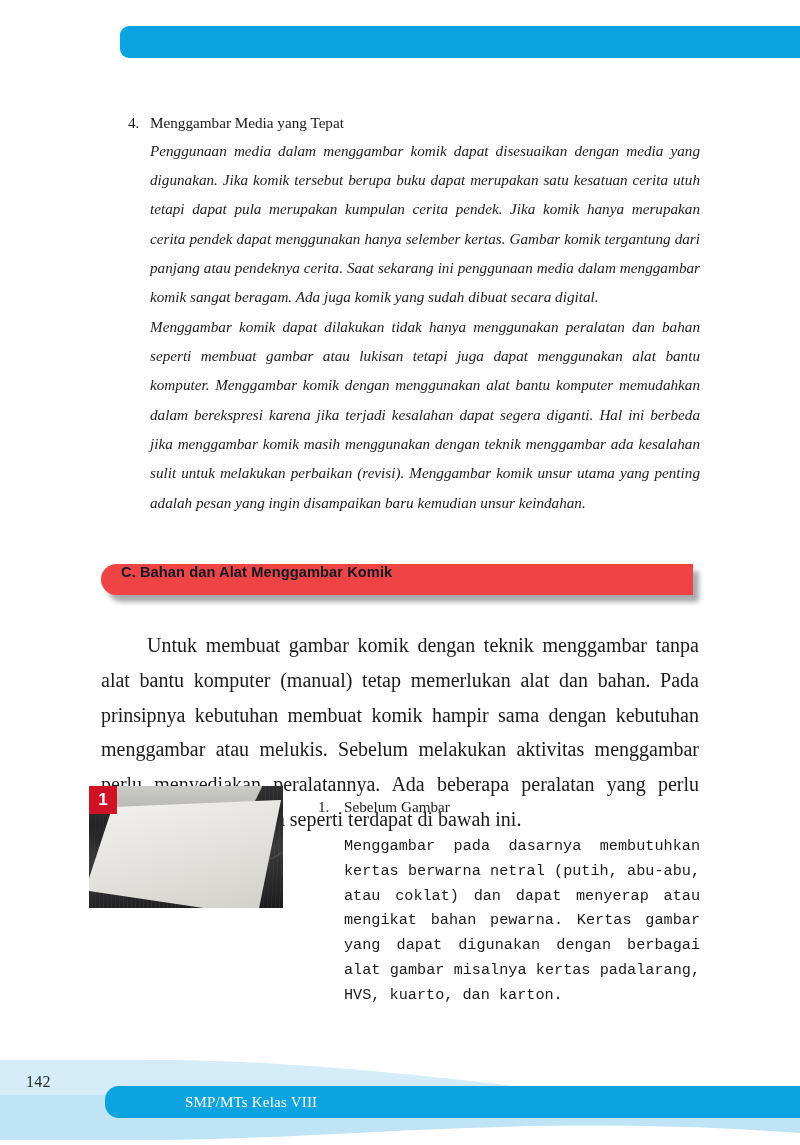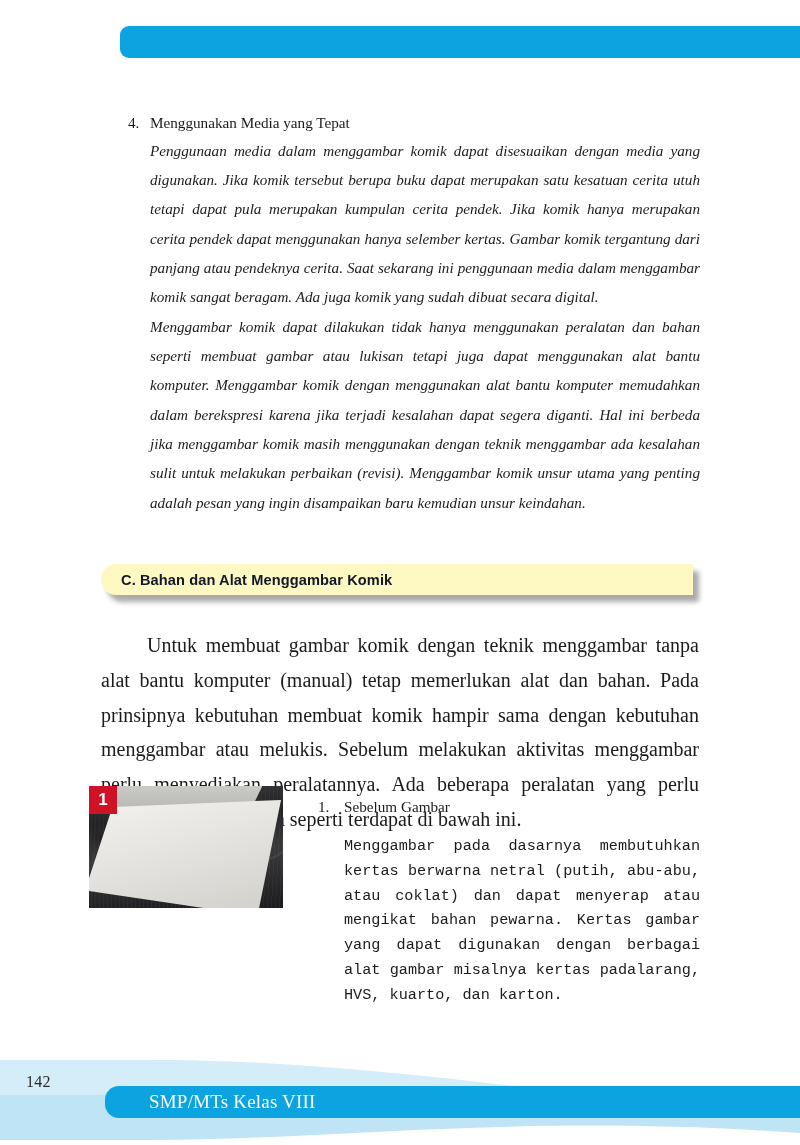--- a/index.html
+++ b/index.html
@@ -89,25 +89,25 @@
     border-bottom-right-radius: 3px;
     filter: blur(2.5px);
     opacity: .75;
   }
   .section-bar {
     position: absolute;
     left: 0;
     top: 0;
     width: 592px;
     height: 31px;
-    background: #fef9c3;
+    background: #ef4444;
     border-top-left-radius: 16px;
     border-bottom-left-radius: 16px;
     display: flex;
-    align-items: center;
+    align-items: flex-start;
   }
   .section-title {
     font-family: "Liberation Sans", sans-serif;
     font-weight: bold;
     font-size: 14.6px;
     color: #111827;
     padding-left: 20px;
     letter-spacing: .1px;
   }
 
@@ -276,36 +276,37 @@
     right: 0;
     height: 32px;
     background: #0ba3e0;
     border-top-left-radius: 14px;
     border-bottom-left-radius: 14px;
     display: flex;
     align-items: center;
   }
   .footer-label {
     color: #ffffff;
-    font-size: 19px;
+    font-size: 15px;
     padding-left: 44px;
     letter-spacing: .2px;
+    margin-left: 36px;
   }
 </style>
 </head>
 <body>
 
 <div class="top-bar"></div>
 
 <div class="content">
 
   <div class="num-block">
     <div class="num-head">
       <span class="num-marker">4.</span>
-      <span>Menggunakan Media yang Tepat</span>
+      <span>Menggambar Media yang Tepat</span>
     </div>
     <div class="num-body">
       <p class="tight">Penggunaan media dalam menggambar komik dapat disesuaikan dengan media yang digunakan. Jika komik tersebut berupa buku dapat merupakan satu kesatuan cerita utuh tetapi dapat pula merupakan kumpulan cerita pendek. Jika komik hanya merupakan cerita pendek dapat menggunakan hanya selember kertas. Gambar komik tergantung dari panjang atau pendeknya cerita. Saat sekarang ini penggunaan media dalam menggambar komik sangat beragam. Ada juga komik yang sudah dibuat secara digital.</p>
       <p class="tight">Menggambar komik dapat dilakukan tidak hanya menggunakan peralatan dan bahan seperti membuat gambar atau lukisan tetapi juga dapat menggunakan alat bantu komputer. Menggambar komik dengan menggunakan alat bantu komputer memudahkan dalam berekspresi karena jika terjadi kesalahan dapat segera diganti. Hal ini berbeda jika menggambar komik masih menggunakan dengan teknik menggambar ada kesalahan sulit untuk melakukan perbaikan (revisi). Menggambar  komik unsur utama yang penting adalah pesan yang ingin disampaikan baru kemudian unsur keindahan.</p>
     </div>
   </div>
 
 </div>
 
 <div class="section-wrap">

